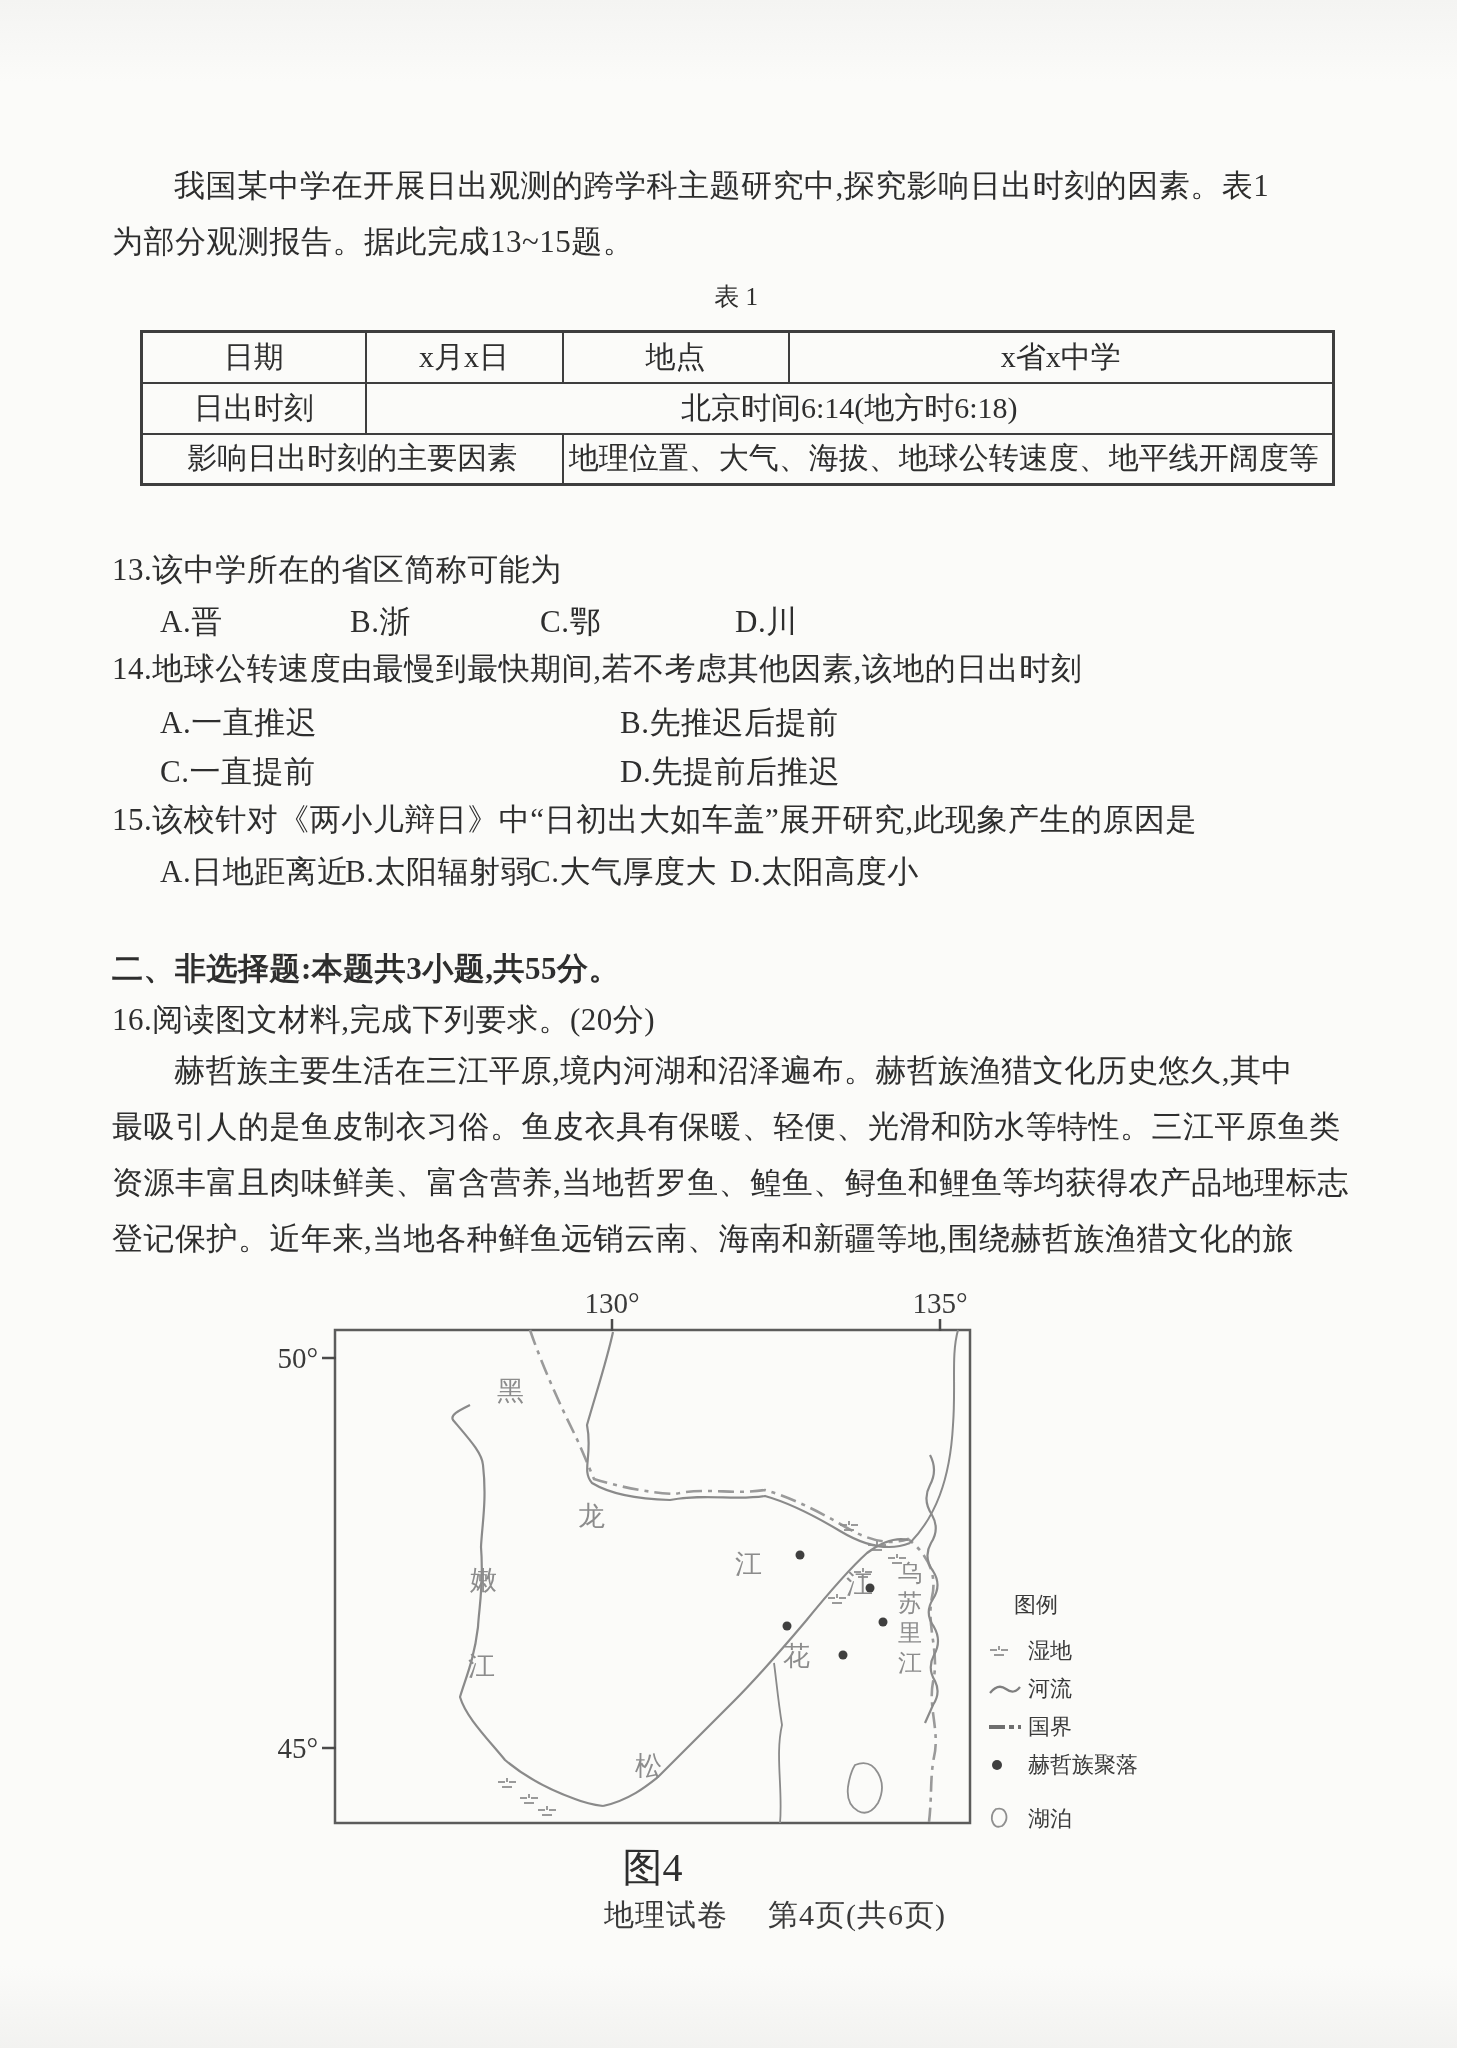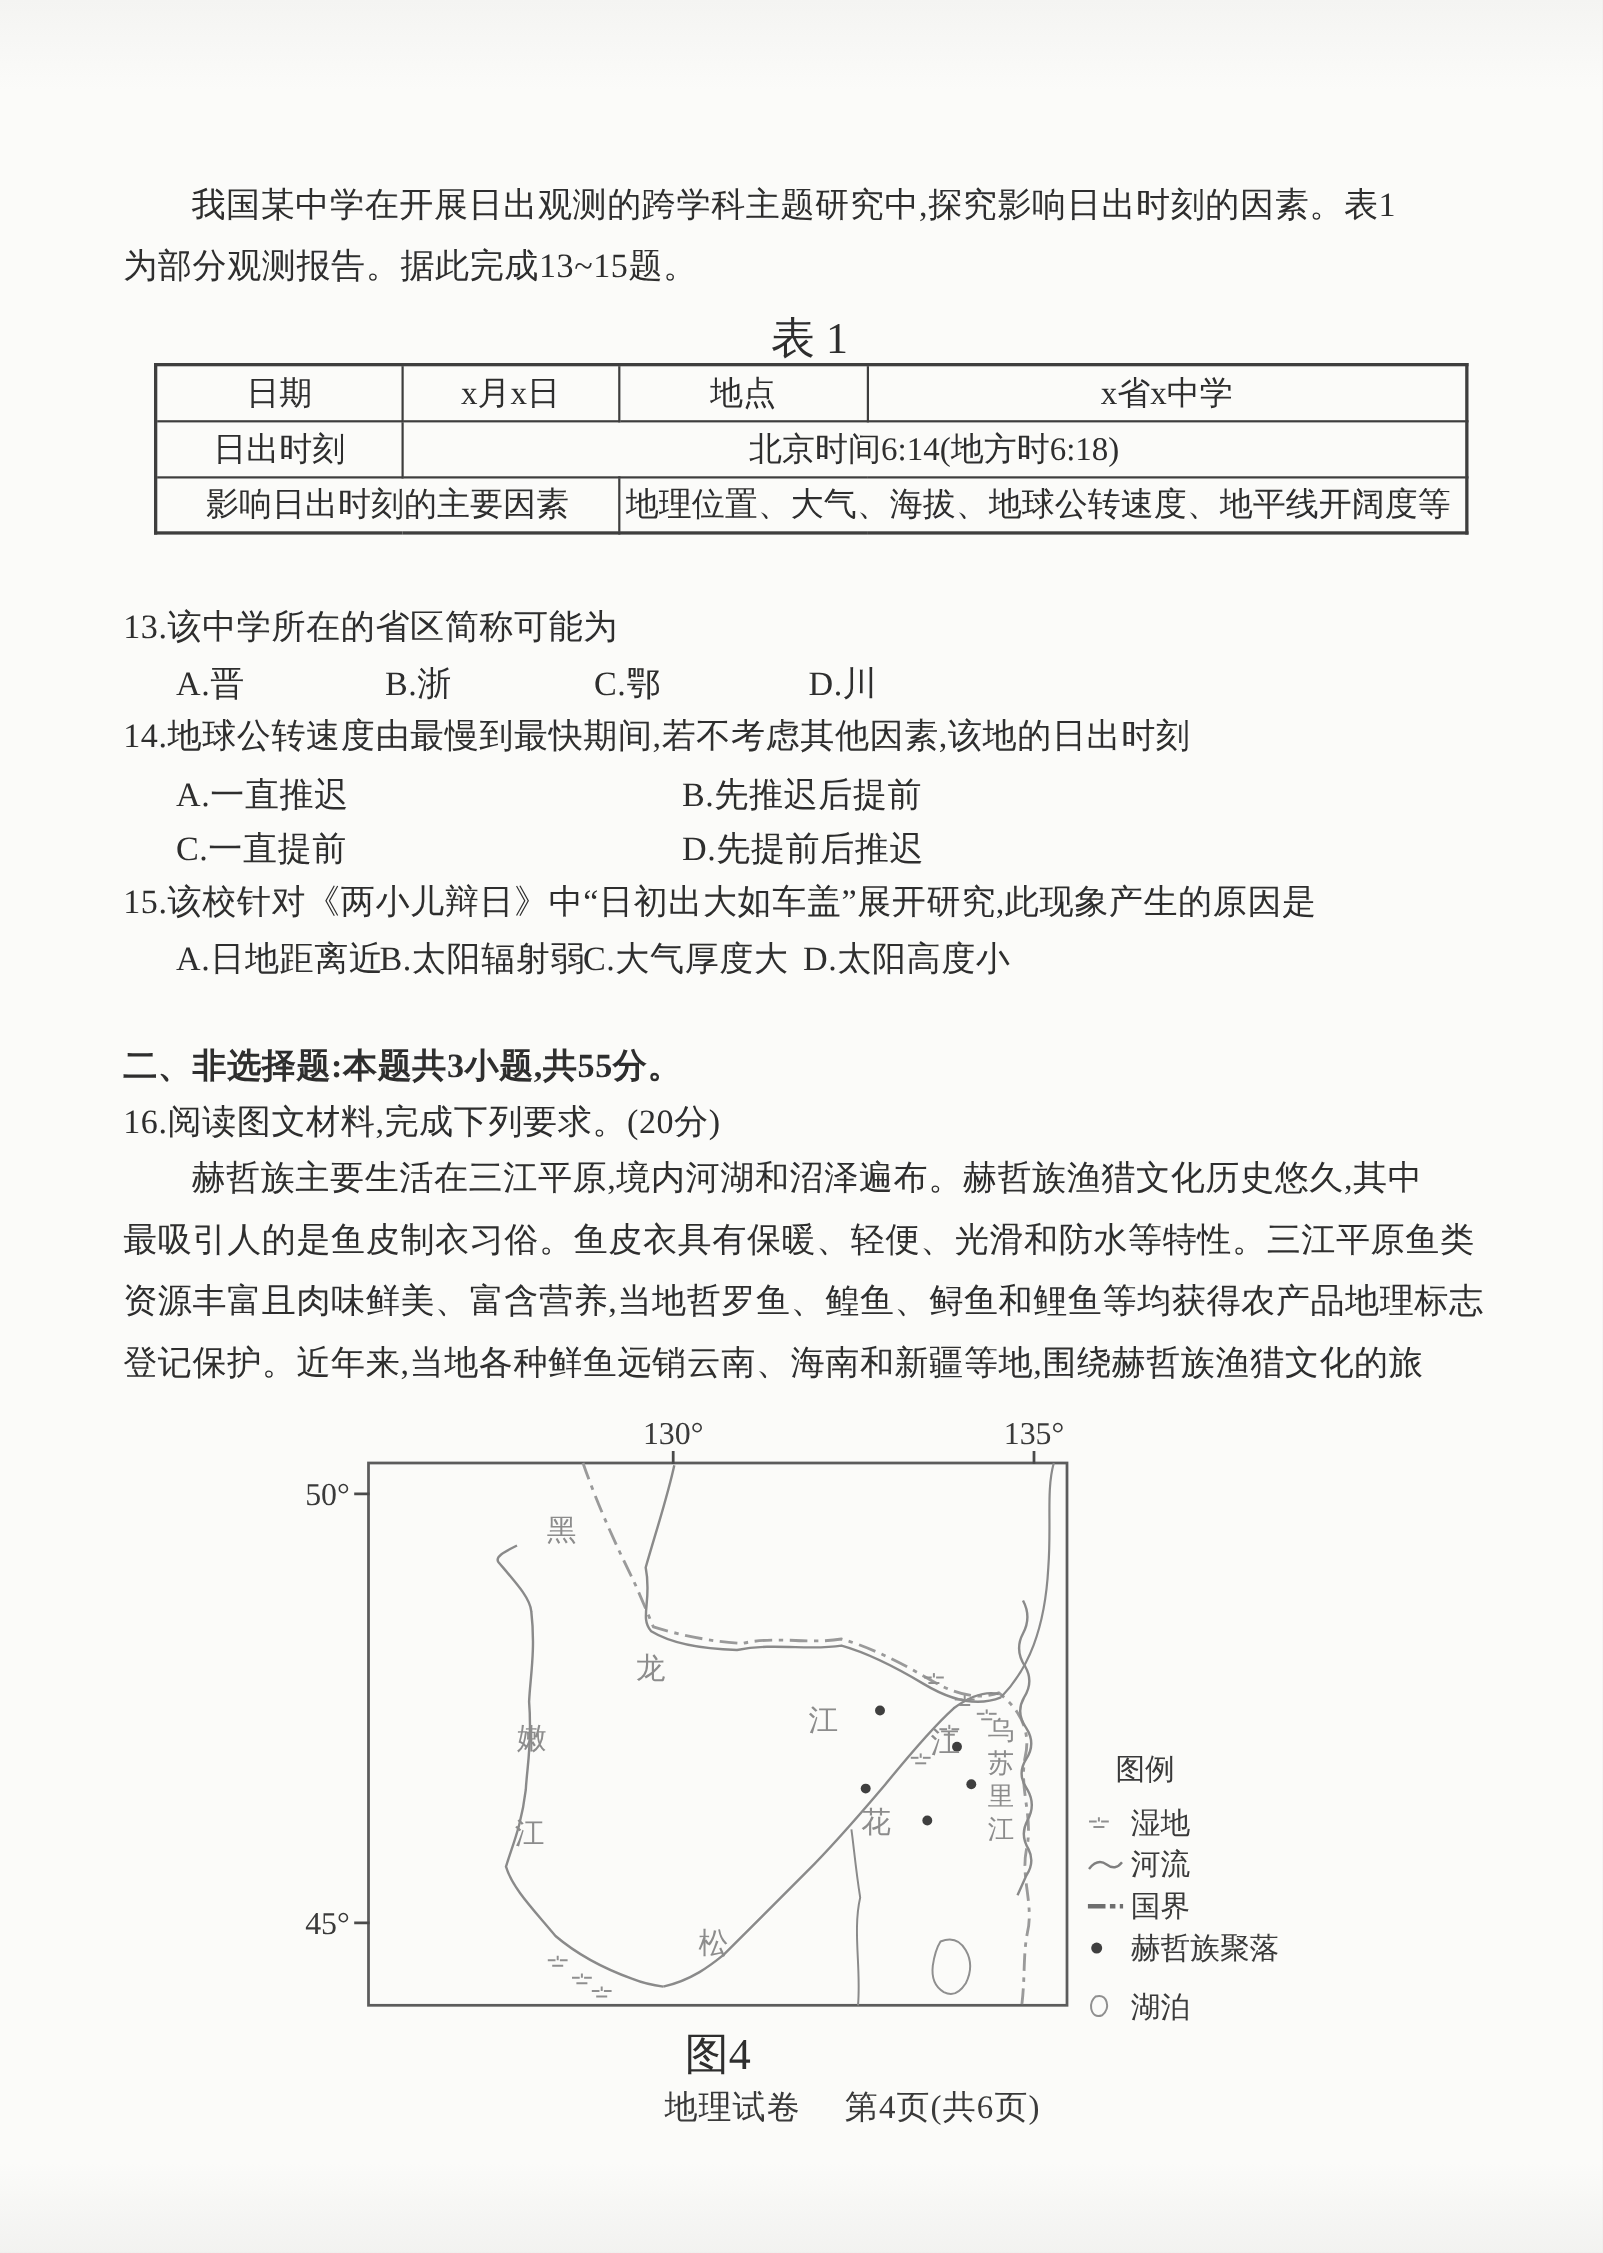--- a/index.html
+++ b/index.html
@@ -6,40 +6,40 @@
   html,body { width:1457px; height:2048px; }
   body { background:#e9e9e7; font-family:"Liberation Serif","DejaVu Serif",serif; }
   .page {
     position:relative; width:1457px; height:2048px; overflow:hidden;
     background:linear-gradient(180deg,#f4f4f2 0%, #fbfbf9 4%, #fbfbf9 96%, #f2f2f0 100%);
     color:#2e2e2e;
   }
   .line { position:absolute; left:112px; white-space:nowrap; font-size:31px; letter-spacing:.5px; }
   .indent { padding-left:62px; }
   .bold { font-weight:bold; }
-  .center-cap { position:absolute; left:140px; width:1192px; text-align:center; font-size:40px; }
+  .center-cap { position:absolute; left:140px; width:1192px; text-align:center; font-size:25px; }
 
   table.t1 {
     position:absolute; left:140px; top:330px; width:1192px;
     border-collapse:collapse; table-layout:fixed;
     font-size:30px; color:#2e2e2e;
     border:3px solid #3e3e3e;
   }
   table.t1 td { border:2px solid #3e3e3e; text-align:center; height:51px; padding:2px 10px; }
   table.t1 td.left { text-align:center; padding-left:2px; }
 
   .optrow { position:absolute; left:112px; width:1260px; height:44px; }
   .optrow span { position:absolute; top:0; white-space:nowrap; font-size:31px; letter-spacing:.5px; }
 
   svg.map { position:absolute; left:270px; top:1285px; }
   .riverlabel { fill:#8c8c8c; font-size:27px; font-family:"Liberation Serif","DejaVu Serif",serif; }
   .ussurilabel { fill:#8c8c8c; font-size:24px; font-family:"Liberation Serif","DejaVu Serif",serif; }
   .coordlabel { fill:#3a3a3a; font-size:29px; font-family:"Liberation Serif","DejaVu Serif",serif; }
 
-  .legend { position:absolute; left:988px; top:1590px; font-size:27px; color:#3a3a3a; }
+  .legend { position:absolute; left:988px; top:1590px; font-size:22px; color:#3a3a3a; }
   .legend .title { padding-left:26px; margin-bottom:16px; }
   .legend-row { display:flex; align-items:center; margin-bottom:8px; height:30px; }
   .legend-row .sym { width:40px; display:inline-flex; align-items:center; }
   .legend-row.lake { margin-top:24px; }
 
   .figcap { position:absolute; left:335px; width:635px; top:1840px; text-align:center; font-size:40px; }
   .footer { position:absolute; left:90px; width:1370px; top:1895px; text-align:center; font-size:30px; color:#3a3a3a; letter-spacing:1px; }
   .footer .gap { display:inline-block; width:40px; }
 </style>
 </head>

